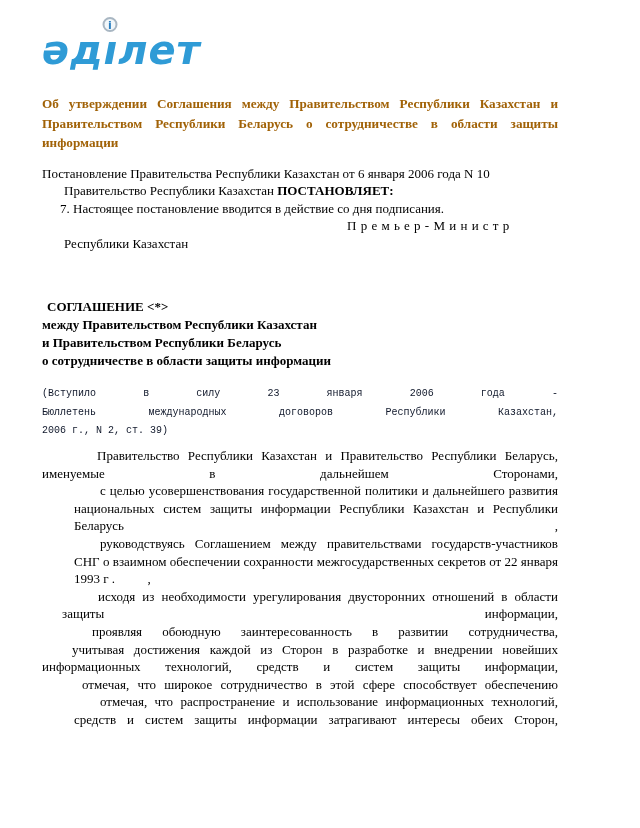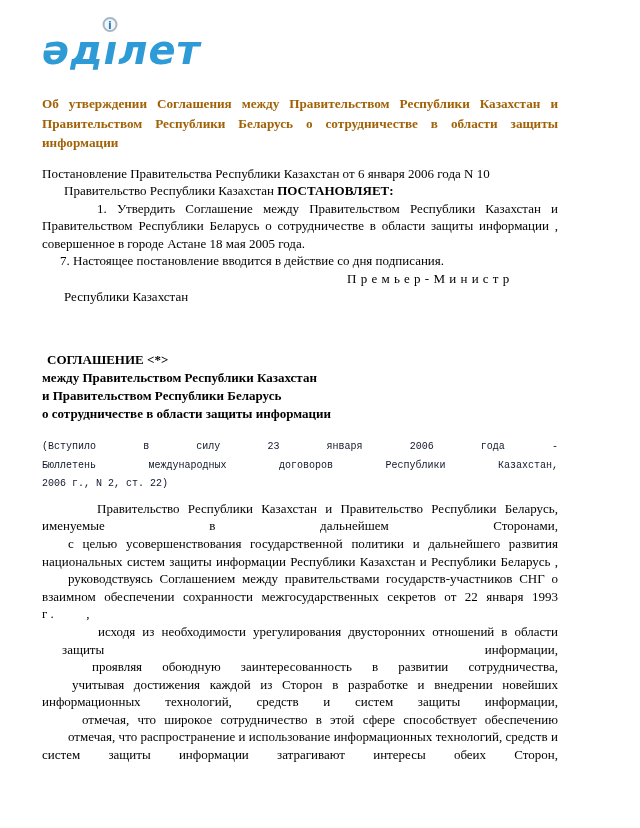--- a/index.html
+++ b/index.html
@@ -22,21 +22,21 @@
   
   .title { font-weight:bold; color:#a16207; font-size:13.2px; line-height:19.5px;
            text-align:justify; text-align-last:justify; margin:14px 0 12px 0; }
   .para  { font-size:13px; line-height:17.6px; text-align:justify; }
   .stretch { text-align-last:justify; }
   .b { font-weight:bold; }
 
   .ind-5  { text-indent:5px; }
   .ind-18 { text-indent:18px; }
   .ind-22 { text-indent:22px; }
-  .ind-26 { text-indent:26px; }
+  .ind-26 { text-indent:26px;margin-left:32px; }
   .ind-30 { text-indent:30px; }
   .ind-36 { text-indent:36px;margin-left:20px; }
   .ind-40 { text-indent:40px; }
   .ind-50 { text-indent:50px; }
   .ind-55 { text-indent:55px; }
   .sig { text-align:center; text-align-last:left; text-indent:305px; letter-spacing:.5px; }
 
   .heading-block { margin-top:46px; }
   .hline { font-weight:bold; font-size:13px; line-height:18px; text-align:left; }
 
@@ -56,37 +56,36 @@
   </div>
 
   <div class="title">Об утверждении Соглашения между Правительством Республики Казахстан и Правительством Республики Беларусь о сотрудничестве в области защиты информации</div>
 
   <div class="para">Постановление Правительства Республики Казахстан от 6 января 2006 года N 10</div>
 
   <div class="para ind-22">
     <span>Правительство Республики Казахстан </span><span class="b">ПОСТАНОВЛЯЕТ:</span>
   </div>
 
-  <div class="para ind-55">1. Утвердить Соглашение между Правительством Республики Казахстан и Правительством Республики Беларусь о сотрудничестве в области защиты информации , совершенное в городе Астане 18 мая 2005 года.</div>
   <div class="para ind-18">7. Настоящее постановление вводится в действие со дня подписания.</div>
 
   <div class="para sig">П р е м ь е р - М и н и с т р</div>
   <div class="para ind-22">Республики Казахстан</div>
 
   <div class="heading-block">
     <div class="hline ind-5">СОГЛАШЕНИЕ &lt;*&gt;</div>
     <div class="hline">между Правительством Республики Казахстан</div>
     <div class="hline">и Правительством Республики Беларусь</div>
     <div class="hline">о сотрудничестве в области защиты информации</div>
   </div>
 
   <div class="red-block">
     <div class="red stretch-line">(Вступило в силу 23 января 2006 года -</div>
     <div class="red stretch-line">Бюллетень международных договоров Республики Казахстан,</div>
-    <div class="red">2006 г., N 2, ст. 22)</div>
+    <div class="red">2006 г., N 2, ст. 39)</div>
   </div>
 
   <div class="para stretch ind-55">Правительство Республики Казахстан и Правительство Республики Беларусь, именуемые в дальнейшем Сторонами,</div>
   <div class="para stretch ind-26">с целью усовершенствования государственной политики и дальнейшего развития национальных систем защиты информации Республики Казахстан и Республики Беларусь ,</div>
   <div class="para ind-26">руководствуясь Соглашением между правительствами государств-участников СНГ о взаимном обеспечении сохранности межгосударственных секретов от 22 января 1993 г&nbsp;.&nbsp;&nbsp;&nbsp;&nbsp;&nbsp;&nbsp;&nbsp;&nbsp;&nbsp;&nbsp;,</div>
   <div class="para stretch ind-36">исходя из необходимости урегулирования двусторонних отношений в области защиты информации,</div>
   <div class="para stretch ind-50">проявляя обоюдную заинтересованность в развитии сотрудничества,</div>
   <div class="para stretch ind-30">учитывая достижения каждой из Сторон в разработке и внедрении новейших информационных технологий, средств и систем защиты информации,</div>
   <div class="para stretch ind-40">отмечая, что широкое сотрудничество в этой сфере способствует обеспечению</div>
   <div class="para stretch ind-26">отмечая, что распространение и использование информационных технологий, средств и систем защиты информации затрагивают интересы обеих Сторон,</div>

